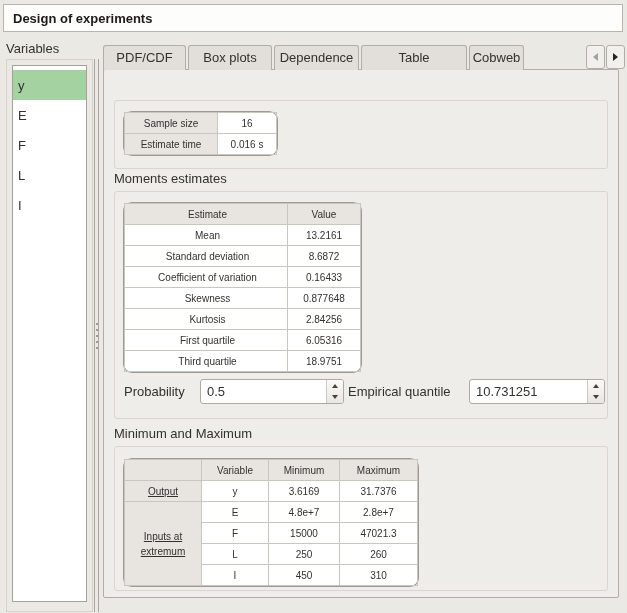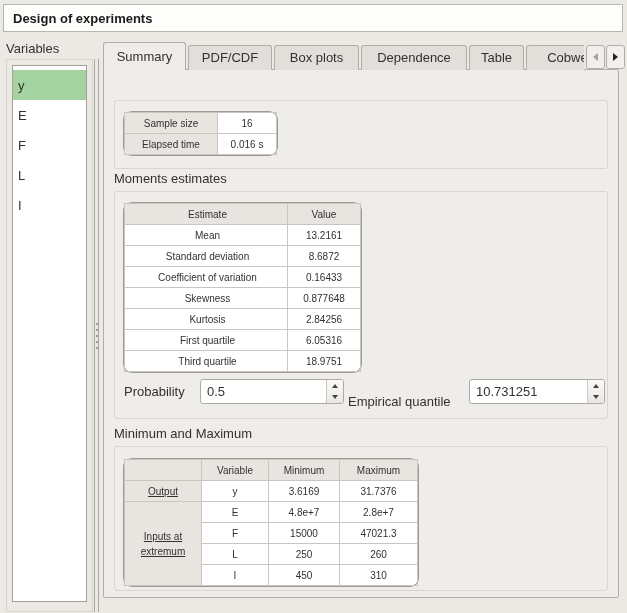--- a/index.html
+++ b/index.html
@@ -77,21 +77,21 @@
   .moments-table th, .moments-table td { height:21px; }
 
   .minmax-table { left:9px; top:12px; }
   .minmax-table col.c0 { width:77px; } .minmax-table col.c1 { width:67px; }
   .minmax-table col.c2 { width:71px; } .minmax-table col.c3 { width:78px; }
   .minmax-table th.vhead { line-height:15px;text-decoration:underline; }
 
   
   .prob-row { position:absolute; left:0; top:186px; width:100%; height:28px; }
   .plabel1 { position:absolute; left:9px;  top:6px; }
-  .plabel2 { position:absolute; left:233px; top:16px;text-align:right; }
+  .plabel2 { position:absolute; left:233px; top:6px;text-align:right; }
   .spin1 { position:absolute; left:85px;  top:1px; width:144px; }
   .spin2 { position:absolute; left:354px; top:1px; width:136px; }
   .spinbox { height:25px; border:1px solid #aeaaa3; border-radius:3px; background:#fff; display:flex; }
   .spinbox input { flex:1; min-width:0; border:none; outline:none; background:transparent;
                    font-family:"Liberation Sans", sans-serif; font-size:13px; color:#33312e;
                    padding-left:6px; }
   .spin-btns { width:17px; border-left:1px solid #ccc9c3; display:flex; flex-direction:column;
                background:linear-gradient(#fbfaf8, #e9e7e2); border-radius:0 2px 2px 0; }
   .spin-half { flex:1; display:flex; align-items:center; justify-content:center; }
   .tri-up   { width:0; height:0; border-left:3px solid transparent; border-right:3px solid transparent;
@@ -120,21 +120,20 @@
 
   <div class="splitter">
     <span class="dot"></span>
     <span class="dot"></span>
     <span class="dot"></span>
     <span class="dot"></span>
     <span class="dot"></span>
   </div>
 
   <div class="tabbar">
-    <div class="tab active">Summary</div>
     <div class="tab">PDF/CDF</div>
     <div class="tab">Box plots</div>
     <div class="tab">Dependence</div>
     <div class="tab">Table</div>
     <div class="tab">Cobweb</div>
   </div>
 
   <div class="tab-scroll">
     <div class="sbtn">
       <span class="arr-left"></span>
@@ -147,21 +146,21 @@
   <div class="panel">
 
     <div class="gbox gb1">
       <table class="qtable sample-table">
         <tbody>
             <tr>
           <th>Sample size</th>
           <td>16</td>
         </tr>
         <tr>
-          <th>Elapsed time</th>
+          <th>Estimate time</th>
           <td>0.016 s</td>
         </tr>
       </tbody>
         </table>
     </div>
 
     <div class="sec-label lbl-moments">Moments estimates</div>
 
     <div class="gbox gb2">
       <table class="qtable moments-table">

